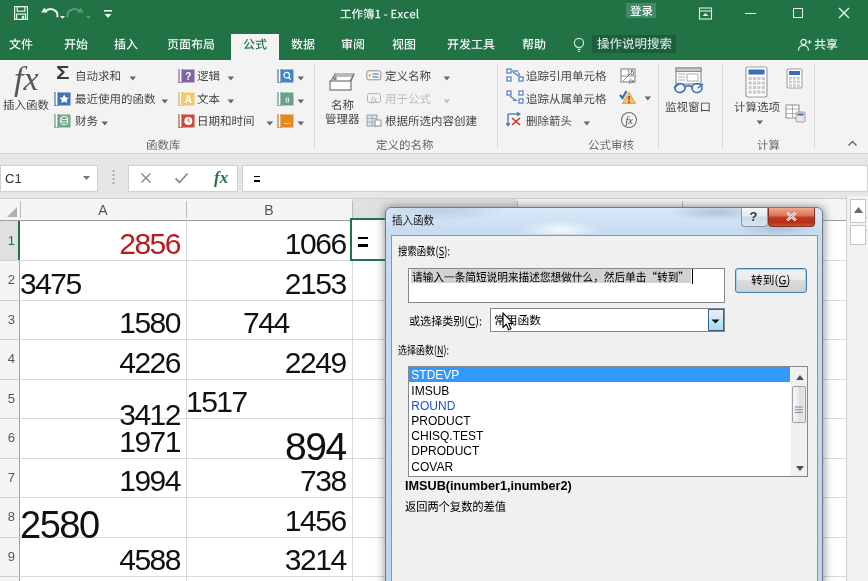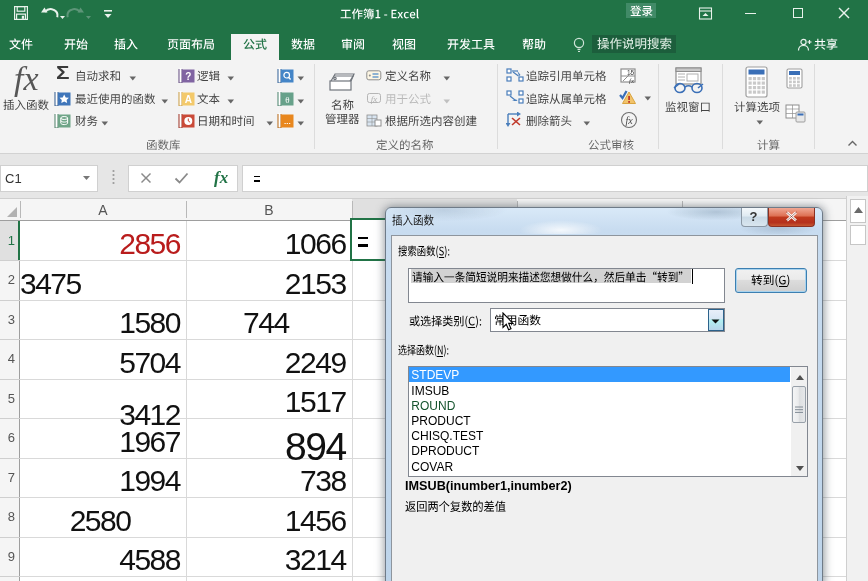--- a/index.html
+++ b/index.html
@@ -496,29 +496,29 @@
 <div class="abs" style="left:351.6px;top:220.5px;width:1px;height:360.5px;background:#d9d9d9"></div>
 <div class="abs" style="left:517px;top:220.5px;width:1px;height:360.5px;background:#d9d9d9"></div>
 <div class="abs" style="left:682px;top:220.5px;width:1px;height:360.5px;background:#d9d9d9"></div>
 <div class="abs" style="left:845.5px;top:220.5px;width:1px;height:360.5px;background:#d9d9d9"></div>
 <div class="abs" style="left:20px;top:227.0px;width:160px;text-align:right;font-size:30px;letter-spacing:-1.5px;color:#b91c1c">2856</div>
 <div class="abs" style="left:186px;top:227.0px;width:159.6px;text-align:right;font-size:30px;letter-spacing:-1.5px;color:#111">1066</div>
 <div class="abs" style="left:20px;top:266.5px;width:160px;text-align:left;font-size:30px;letter-spacing:-1.5px;color:#111">3475</div>
 <div class="abs" style="left:186px;top:266.5px;width:159.6px;text-align:right;font-size:30px;letter-spacing:-1.5px;color:#111">2153</div>
 <div class="abs" style="left:20px;top:306.0px;width:160px;text-align:right;font-size:30px;letter-spacing:-1.5px;color:#111">1580</div>
 <div class="abs" style="left:186px;top:306.0px;width:159.6px;text-align:center;font-size:30px;letter-spacing:-1.5px;color:#111">744</div>
-<div class="abs" style="left:20px;top:345.5px;width:160px;text-align:right;font-size:30px;letter-spacing:-1.5px;color:#111">5704</div>
+<div class="abs" style="left:20px;top:345.5px;width:160px;text-align:right;font-size:30px;letter-spacing:-1.5px;color:#111">4226</div>
 <div class="abs" style="left:186px;top:345.5px;width:159.6px;text-align:right;font-size:30px;letter-spacing:-1.5px;color:#111">2249</div>
 <div class="abs" style="left:20px;top:398px;width:160px;text-align:right;font-size:30px;letter-spacing:-1.5px;color:#111">3412</div>
-<div class="abs" style="left:186px;top:385.0px;width:159.6px;text-align:right;font-size:30px;letter-spacing:-1.5px;color:#111">1517</div>
-<div class="abs" style="left:20px;top:424.5px;width:160px;text-align:right;font-size:30px;letter-spacing:-1.5px;color:#111">1967</div>
+<div class="abs" style="left:186px;top:385.0px;width:159.6px;font-size:30px;letter-spacing:-1.5px;color:#111">1517</div>
+<div class="abs" style="left:20px;top:424.5px;width:160px;text-align:right;font-size:30px;letter-spacing:-1.5px;color:#111">1971</div>
 <div class="abs" style="left:186px;top:424.5px;width:159.6px;text-align:right;font-size:39px;letter-spacing:-1.5px;color:#111">894</div>
 <div class="abs" style="left:20px;top:464.0px;width:160px;text-align:right;font-size:30px;letter-spacing:-1.5px;color:#111">1994</div>
 <div class="abs" style="left:186px;top:464.0px;width:159.6px;text-align:right;font-size:30px;letter-spacing:-1.5px;color:#111">738</div>
-<div class="abs" style="left:20px;top:503.5px;width:160px;text-align:center;font-size:30px;letter-spacing:-1.5px;color:#111">2580</div>
+<div class="abs" style="left:20px;top:503.5px;width:160px;text-align:left;font-size:38px;letter-spacing:-1.5px;color:#111">2580</div>
 <div class="abs" style="left:186px;top:503.5px;width:159.6px;text-align:right;font-size:30px;letter-spacing:-1.5px;color:#111">1456</div>
 <div class="abs" style="left:20px;top:543.0px;width:160px;text-align:right;font-size:30px;letter-spacing:-1.5px;color:#111">4588</div>
 <div class="abs" style="left:186px;top:543.0px;width:159.6px;text-align:right;font-size:30px;letter-spacing:-1.5px;color:#111">3214</div>
 <div class="abs" style="left:350.4px;top:218px;width:36px;height:43px;border:2px solid #217346;border-right:none;background:#fff"></div>
 <div class="abs" style="left:357.8px;top:236.6px;width:10.5px;height:2.9px;background:#000"></div>
 <div class="abs" style="left:357.8px;top:244.4px;width:10.5px;height:2.9px;background:#000"></div>
 <div class="abs" style="left:846px;top:196px;width:22px;height:385px;background:#f1f1f1;border-left:1px solid #cfcfcf"></div>
 <div class="abs" style="left:849.5px;top:199px;width:16px;height:24px;background:#fff;border:1px solid #c6c6c6"></div>
 <svg class="abs" style="left:852.5px;top:206px" width="11" height="8" viewBox="0 0 11 8">
     <path d="M5.5 1 L10 7 L1 7 Z" fill="#6a6a6a"></path>
@@ -579,21 +579,21 @@
 <path d="M1 1 L1 15.5 L4.3 12.3 L6.6 17.8 L9 16.8 L6.7 11.4 L11 11.4 Z" fill="#fff" stroke="#000" stroke-width="1.1"></path>
   </svg>
 <svg style="position:absolute;left:397.5px;top:342.1px;overflow:visible" width="53" height="16">
     <path transform="translate(0,12.4) scale(0.7678,1)" d="M0.7 -9C1.4 -8.4 2.2 -7.6 2.5 -7L3.3 -7.5C2.9 -8.1 2.1 -8.9 1.4 -9.4ZM5.2 -9.5C4.9 -8.4 4.4 -7.4 3.8 -6.7C4 -6.6 4.4 -6.4 4.6 -6.2C4.8 -6.6 5.1 -7 5.3 -7.4H7.1V-5.7H3.7V-4.9H5.9C5.7 -3.4 5.2 -2.3 3.4 -1.7C3.6 -1.5 3.9 -1.2 4 -1C5.9 -1.7 6.5 -3.1 6.7 -4.9H7.9V-2.2C7.9 -1.3 8.1 -1.1 9 -1.1C9.2 -1.1 10 -1.1 10.2 -1.1C10.9 -1.1 11.1 -1.5 11.2 -2.9C11 -3 10.6 -3.1 10.4 -3.3C10.4 -2.1 10.4 -1.9 10.1 -1.9C9.9 -1.9 9.3 -1.9 9.1 -1.9C8.8 -1.9 8.8 -1.9 8.8 -2.2V-4.9H11.1V-5.7H7.9V-7.4H10.6V-8.2H7.9V-9.8H7.1V-8.2H5.7C5.8 -8.6 6 -8.9 6.1 -9.3ZM2.9 -5.3H0.7V-4.5H2.1V-1C1.6 -0.7 1.1 -0.3 0.5 0.2L1.1 0.9C1.8 0.2 2.4 -0.4 2.8 -0.4C3.1 -0.4 3.5 -0.1 3.9 0.2C4.7 0.7 5.7 0.8 7 0.8C8.2 0.8 10.1 0.7 11.1 0.7C11.1 0.4 11.2 -0 11.3 -0.2C10.1 -0.1 8.4 -0 7 -0C5.8 -0 4.8 -0.1 4.1 -0.5C3.5 -0.9 3.3 -1.1 2.9 -1.2Z M13.8 -9.8V-7.5H12.2V-6.7H13.8V-4.2C13.2 -4 12.6 -3.8 12.1 -3.7L12.3 -2.8L13.8 -3.3V-0.1C13.8 0 13.7 0.1 13.6 0.1C13.4 0.1 13 0.1 12.5 0.1C12.6 0.3 12.7 0.7 12.7 0.9C13.5 0.9 13.9 0.9 14.2 0.7C14.5 0.6 14.6 0.3 14.6 -0.1V-3.6L16 -4L15.9 -4.8L14.6 -4.4V-6.7H16V-7.5H14.6V-9.8ZM21.1 -8.4C20.7 -7.8 20.1 -7.3 19.4 -6.8C18.8 -7.3 18.3 -7.8 17.9 -8.4ZM16.3 -9.2V-8.4H17.1C17.5 -7.6 18.1 -6.9 18.8 -6.4C17.9 -5.8 16.8 -5.4 15.8 -5.2C16 -5 16.2 -4.7 16.3 -4.4C17.4 -4.8 18.5 -5.2 19.4 -5.8C20.3 -5.2 21.4 -4.7 22.6 -4.4C22.7 -4.7 22.9 -5 23.1 -5.2C22 -5.4 21 -5.8 20.1 -6.3C21 -7 21.8 -7.9 22.3 -9L21.8 -9.2L21.7 -9.2ZM19 -4.8V-3.8H16.6V-3H19V-1.8H16V-1H19V1H19.8V-1H22.9V-1.8H19.8V-3H22.1V-3.8H19.8V-4.8Z M25.8 -6.3C26.4 -5.7 27.1 -5 27.4 -4.5L28 -5C27.7 -5.5 27 -6.2 26.4 -6.7ZM24.4 -7.2V0.3H33.2V0.9H34.1V-7.2H33.2V-0.5H25.3V-7.2ZM28.8 -7.1V-4.6C27.6 -3.9 26.4 -3.1 25.6 -2.6L26 -1.9C26.8 -2.4 27.8 -3.1 28.8 -3.8V-2C28.8 -1.8 28.8 -1.8 28.6 -1.8C28.5 -1.8 27.9 -1.8 27.4 -1.8C27.5 -1.6 27.6 -1.3 27.6 -1C28.4 -1 29 -1 29.3 -1.2C29.6 -1.3 29.7 -1.5 29.7 -2V-4.2C30.7 -3.4 31.7 -2.4 32.2 -1.8L32.8 -2.4C32.3 -2.9 31.6 -3.6 30.8 -4.3C31.4 -4.9 32.1 -5.7 32.7 -6.4L32 -6.8C31.6 -6.2 30.9 -5.3 30.3 -4.7L29.7 -5.1V-6.8C30.8 -7.3 32 -8.1 32.8 -8.9L32.2 -9.4L32 -9.3H25.5V-8.5H31.1C30.5 -8 29.6 -7.5 28.8 -7.1Z M40.3 -9.6C40.1 -9.1 39.7 -8.5 39.4 -8L40 -7.8C40.3 -8.2 40.7 -8.7 41 -9.3ZM36.1 -9.3C36.4 -8.8 36.7 -8.1 36.9 -7.7L37.5 -8C37.4 -8.4 37.1 -9.1 36.8 -9.5ZM39.9 -3C39.6 -2.4 39.3 -1.9 38.8 -1.5C38.4 -1.7 37.9 -1.9 37.5 -2.1C37.6 -2.4 37.8 -2.7 38 -3ZM36.4 -1.8C37 -1.6 37.6 -1.3 38.2 -1C37.4 -0.4 36.5 -0.1 35.6 0.2C35.7 0.3 35.9 0.6 36 0.8C37.1 0.5 38.1 0.1 38.9 -0.6C39.3 -0.4 39.7 -0.1 39.9 0.1L40.5 -0.5C40.2 -0.7 39.9 -0.9 39.5 -1.1C40.1 -1.8 40.6 -2.6 40.9 -3.6L40.4 -3.8L40.3 -3.8H38.4L38.6 -4.4L37.8 -4.5C37.7 -4.3 37.6 -4 37.5 -3.8H35.9V-3H37.1C36.9 -2.6 36.6 -2.1 36.4 -1.8ZM38.1 -9.8V-7.7H35.7V-6.9H37.8C37.3 -6.2 36.4 -5.4 35.6 -5.1C35.7 -4.9 35.9 -4.6 36 -4.4C36.7 -4.8 37.5 -5.5 38.1 -6.2V-4.7H38.9V-6.3C39.5 -5.9 40.2 -5.4 40.5 -5.1L41 -5.7C40.7 -5.9 39.7 -6.6 39.1 -6.9H41.3V-7.7H38.9V-9.8ZM42.5 -9.7C42.2 -7.7 41.6 -5.7 40.7 -4.5C40.9 -4.4 41.3 -4.1 41.4 -3.9C41.7 -4.4 42 -4.9 42.2 -5.5C42.4 -4.3 42.8 -3.3 43.2 -2.3C42.6 -1.2 41.7 -0.4 40.4 0.3C40.5 0.4 40.8 0.8 40.9 1C42.1 0.3 43 -0.5 43.7 -1.5C44.2 -0.5 45 0.3 45.9 0.8C46 0.6 46.3 0.3 46.5 0.1C45.5 -0.4 44.7 -1.2 44.1 -2.3C44.7 -3.5 45.1 -5 45.4 -6.7H46.2V-7.6H42.9C43 -8.2 43.2 -8.9 43.3 -9.6ZM44.6 -6.7C44.4 -5.4 44.1 -4.2 43.7 -3.2C43.2 -4.3 42.9 -5.5 42.7 -6.7Z M49.6 2.3 50.3 2C49.2 0.3 48.8 -1.6 48.8 -3.6C48.8 -5.6 49.2 -7.6 50.3 -9.3L49.6 -9.6C48.5 -7.8 47.9 -5.9 47.9 -3.6C47.9 -1.3 48.5 0.5 49.6 2.3Z M51.9 0H53V-4.5C53 -5.4 52.9 -6.3 52.8 -7.2H52.9L53.8 -5.4L56.9 0H58V-8.6H57V-4.1C57 -3.2 57.1 -2.3 57.2 -1.4H57.1L56.2 -3.2L53 -8.6H51.9Z M60.4 2.3C61.4 0.5 62.1 -1.3 62.1 -3.6C62.1 -5.9 61.4 -7.8 60.4 -9.6L59.7 -9.3C60.7 -7.6 61.2 -5.6 61.2 -3.6C61.2 -1.6 60.7 0.3 59.7 2Z M64.8 -4.6C65.2 -4.6 65.6 -4.9 65.6 -5.4C65.6 -5.9 65.2 -6.2 64.8 -6.2C64.4 -6.2 64 -5.9 64 -5.4C64 -4.9 64.4 -4.6 64.8 -4.6ZM64.8 0.2C65.2 0.2 65.6 -0.2 65.6 -0.7C65.6 -1.1 65.2 -1.5 64.8 -1.5C64.4 -1.5 64 -1.1 64 -0.7C64 -0.2 64.4 0.2 64.8 0.2Z" fill="#000"></path>
   </svg>
 <div class="abs" style="left:436.5px;top:356px;width:6.5px;height:1px;background:#000"></div>
 <div class="abs" style="left:408px;top:365.6px;width:400.3px;height:111.9px;background:#fff;border:1px solid #828790"></div>
 <div class="abs" style="left:409.4px;top:367.3px;width:381.1px;height:15.2px;background:#3399ff"></div>
 <div class="abs" style="left:411.3px;top:368.3px;font-size:12px;color:#fff">STDEVP</div>
 <div class="abs" style="left:411.3px;top:383.5px;font-size:12px;color:#000">IMSUB</div>
-<div class="abs" style="left:411.3px;top:398.7px;font-size:12px;color:#14532d">ROUND</div>
+<div class="abs" style="left:411.3px;top:398.7px;font-size:12px;color:#1d4ed8">ROUND</div>
 <div class="abs" style="left:411.3px;top:413.9px;font-size:12px;color:#000">PRODUCT</div>
 <div class="abs" style="left:411.3px;top:429.1px;font-size:12px;color:#000">CHISQ.TEST</div>
 <div class="abs" style="left:411.3px;top:444.3px;font-size:12px;color:#000">DPRODUCT</div>
 <div class="abs" style="left:411.3px;top:459.5px;font-size:12px;color:#000">COVAR</div>
 <div class="abs" style="left:790.5px;top:367.3px;width:16.8px;height:108.9px;background:#f0f0f0"></div>
 <svg class="abs" style="left:795.5px;top:374.5px" width="8" height="5" viewBox="0 0 8 5">
     <path d="M4 0 L8 5 L0 5 Z" fill="#505050"></path>
   </svg>
 <div class="abs" style="left:791.7px;top:386px;width:14px;height:37px;border:1px solid #98a0a9;border-radius:2px;background:linear-gradient(90deg,#f4f5f6,#eaebec 45%,#dcdee0 50%,#e6e8ea)"></div>
 <svg class="abs" style="left:795px;top:405.5px" width="8" height="8" viewBox="0 0 8 8">

